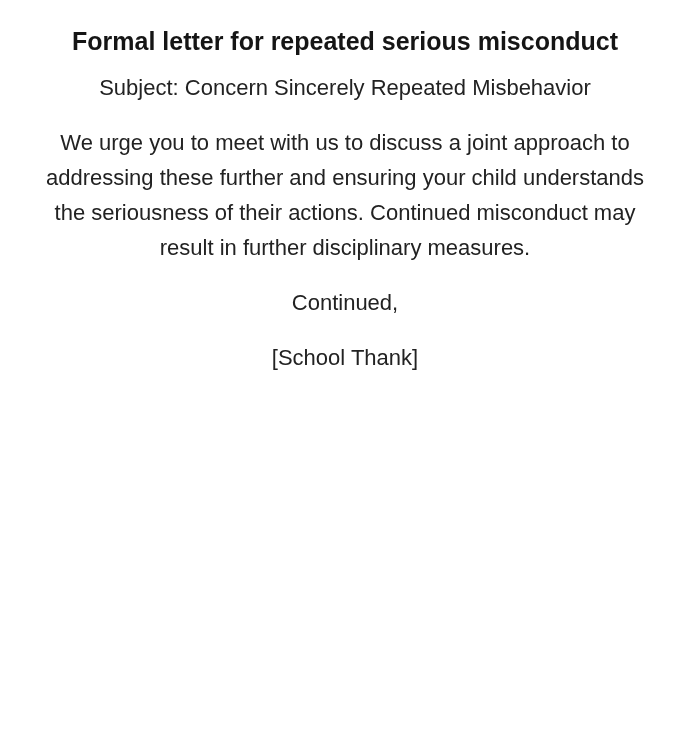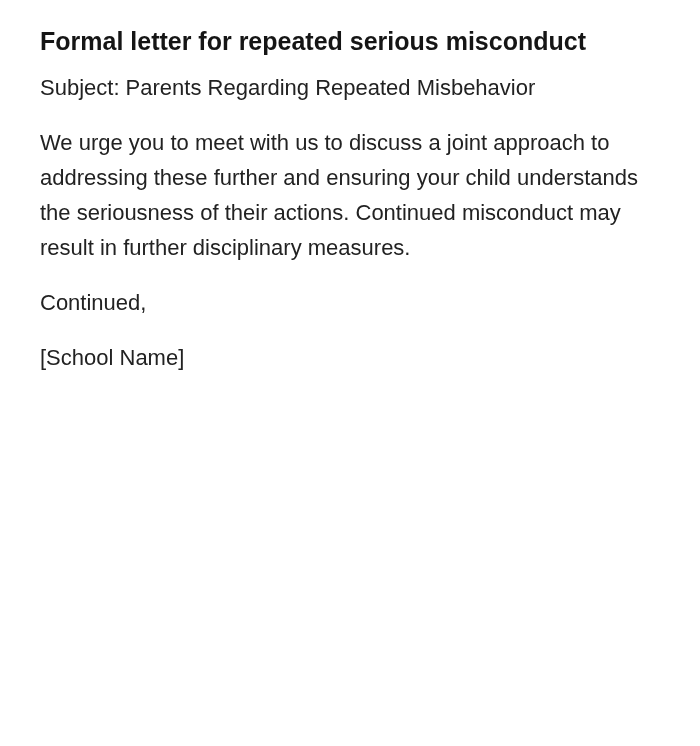--- a/index.html
+++ b/index.html
@@ -9,20 +9,21 @@
   body {
     width: 700px;
     height: 746px;
     background: #ffffff;
     overflow: hidden;
     font-family: "Liberation Sans", sans-serif;
     -webkit-font-smoothing: antialiased;
   }
   .page {
     padding: 25px 8px 0 40px;
+    text-align: center;
   }
   .letter {
     width: 610px;
   }
   .letter-heading {
     font-size: 25px;
     line-height: 32px;
     font-weight: 700;
     color: #151515;
     margin: 0 0 13px 0;
@@ -34,18 +35,18 @@
     color: #222222;
     margin: 0 0 20px 0;
   }
 </style>
 </head>
 <body>
 
 <div class="page">
   <div class="letter">
     <h2 class="letter-heading">Formal letter for repeated serious misconduct</h2>
-    <p>Subject: Parents Regarding Repeated Misbehavior</p>
+    <p>Subject: Concern Sincerely Repeated Misbehavior</p>
     <p>We urge you to meet with us to discuss a joint approach to addressing these further and ensuring your child understands the seriousness of their actions. Continued misconduct may result in further disciplinary measures.</p>
     <p>Continued,</p>
-    <p>[School Name]</p>
+    <p>[School Thank]</p>
   </div>
 </div>
 
 </body></html>

